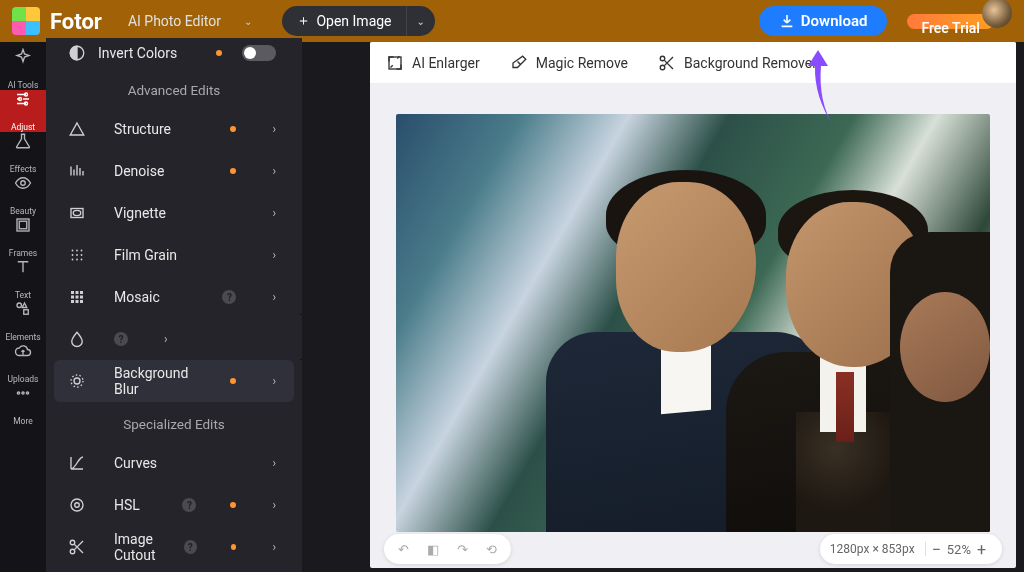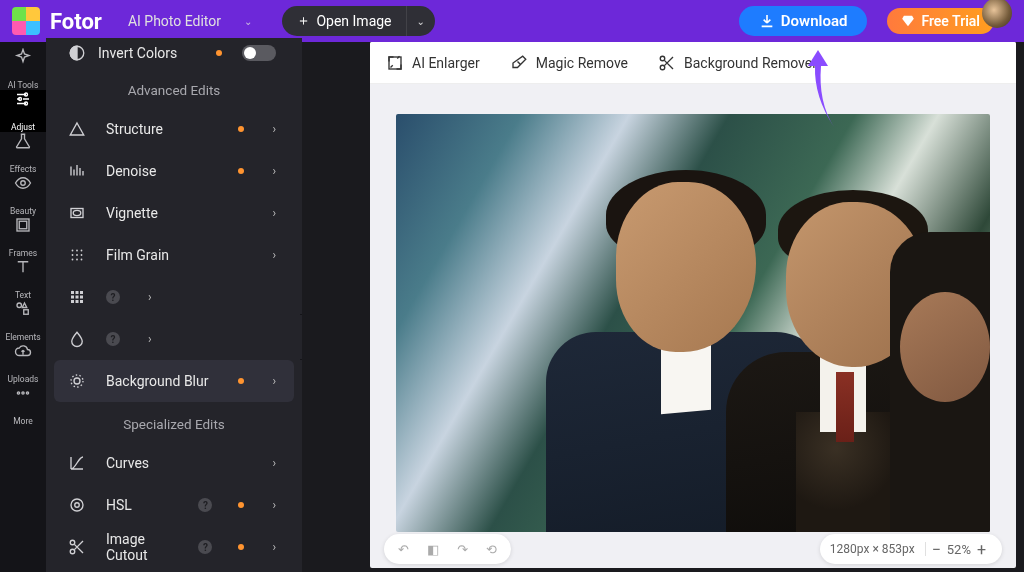--- a/index.html
+++ b/index.html
@@ -1,42 +1,42 @@
 <!DOCTYPE html>
 <html><head>
 <meta charset="utf-8">
 <style>
 * { margin:0; padding:0; box-sizing:border-box; font-family:-apple-system,BlinkMacSystemFont,"Segoe UI",Roboto,sans-serif; }
 body { width:1024px; height:572px; overflow:hidden; background:#1a1a1e; color:#e8e8e8; position:relative; }
 
 
-.header { height:42px; display:flex; align-items:center; padding:0 12px; gap:10px; background:#6d28d9; }
+.header { height:42px; display:flex; align-items:center; padding:0 12px; gap:10px; background:#a16207; }
 .logo-icon { width:28px; height:28px; border-radius:4px; display:flex; flex-wrap:wrap; overflow:hidden; }
 .logo-icon span { width:50%; height:50%; }
 .logo-text { font-size:22px; font-weight:700; color:#fff; }
 .dropdown { color:#e0e0e0; font-size:14px; display:flex; align-items:center; gap:23px; cursor:pointer; margin-left:16px; }
 .chev { font-size:10px; opacity:.8; }
 .open-image { margin-left:20px; background:#2f2f36; border-radius:20px; height:30px; display:flex; align-items:center; color:#fff; font-size:14px; }
 .open-image-main { padding:0 14px; display:flex; align-items:center; gap:6px; }
 .open-image-caret { padding:0 10px; border-left:1px solid #424248; height:100%; display:flex; align-items:center; }
 .spacer { flex:1; }
 .btn-download { background:#1e7cff; color:#fff; height:30px; padding:0 20px; border-radius:18px; display:flex; align-items:center; gap:6px; font-size:15px; font-weight:600; cursor:pointer; }
-.btn-trial { background:linear-gradient(90deg,#ff7a3c,#ff9e1f); color:#fff; height:26px; padding:0 14px; border-radius:18px; display:flex; align-items:center; gap:6px; font-size:14px; font-weight:600; cursor:pointer; margin-left:10px; }
+.btn-trial { background:linear-gradient(90deg,#ff7a3c,#ff9e1f); color:#fff; height:15px; padding:0 14px; border-radius:18px; display:flex; gap:6px; font-size:14px; font-weight:600; cursor:pointer; margin-left:10px;flex-direction:column; }
 .avatar { width:30px; height:30px; border-radius:50%; background:radial-gradient(circle at 40% 40%, #e8c49a 0%, #735a3a 60%, #3a2e1e 100%); margin-left:-22px; margin-top:-16px; z-index:3; position:relative; }
 
 
 .rail { position:absolute; top:42px; left:0; width:46px; bottom:0; background:#141418; display:flex; flex-direction:column; align-items:center; padding-top:6px; }
 .rail-item { width:46px; height:42px; display:flex; flex-direction:column; align-items:center; justify-content:center; gap:14px; cursor:pointer; color:#b8b8bc; }
-.rail-item.active { background:#000000; color:#fff; }
+.rail-item.active { background:#b91c1c; color:#fff; }
 .rail-item svg { width:18px; height:18px; }
 .rail-label { font-size:8.5px; }
 
 
 .panel { position:absolute; top:38px; left:46px; width:256px; bottom:0; background:#24242a; overflow:hidden; }
-.panel-row { height:42px; display:flex; align-items:center; padding:0 18px 0 14px; cursor:pointer; gap:20px; margin:0 8px; border-radius:6px; }
+.panel-row { height:42px; display:flex; align-items:center; padding:0 18px 0 14px; cursor:pointer; gap:28px; margin:0 8px; border-radius:6px; }
 .panel-row.sel { background:#30303a; }
 .row-icon { width:18px; height:18px; display:flex; align-items:center; justify-content:center; color:#d0d0d4; }
 .row-icon svg { width:18px; height:18px; }
 .row-label { font-size:14px; color:#e8e8e8; flex:1; }
 .row-help { width:14px; height:14px; border-radius:50%; background:#4a4a50; color:#1e1e22; font-size:10px; font-weight:bold; display:flex; align-items:center; justify-content:center; }
 .dot { width:6px; height:6px; border-radius:50%; background:#ff9430; }
 .row-chev { color:#bbb; font-size:12px; margin-left:8px; }
 .section-title { text-align:center; font-size:13.5px; color:#a8a8ae; padding:14px 0 10px; }
 .invert-row { height:30px; display:flex; align-items:center; padding:0 18px 0 14px; margin:0 8px; gap:12px; }
 .toggle { width:34px; height:16px; border-radius:8px; background:#5a5a60; position:relative; }
@@ -255,20 +255,21 @@
           <rect x="10" y="4" width="4" height="4"></rect>
           <rect x="16" y="4" width="4" height="4"></rect>
           <rect x="4" y="10" width="4" height="4"></rect>
           <rect x="10" y="10" width="4" height="4"></rect>
           <rect x="16" y="10" width="4" height="4"></rect>
           <rect x="4" y="16" width="4" height="4"></rect>
           <rect x="10" y="16" width="4" height="4"></rect>
           <rect x="16" y="16" width="4" height="4"></rect>
         </svg>
       </div>
+    <div class="row-label">Mosaic</div>
     <div class="row-help">?</div>
     <div class="row-chev">›</div>
   </div>
   <div class="panel-row">
     <div class="row-icon">
         <svg viewBox="0 0 24 24" fill="none" stroke="currentColor" stroke-width="1.8">
           <path d="M12 3c5 6 7 9 7 12a7 7 0 11-14 0c0-3 2-6 7-12z"></path>
         </svg>
       </div>
     <div class="row-help">?</div>

